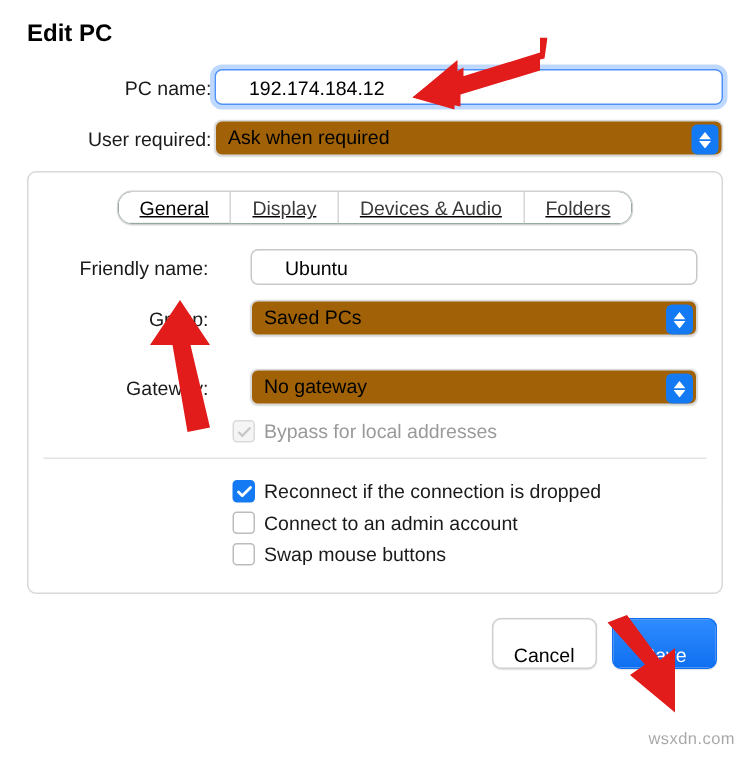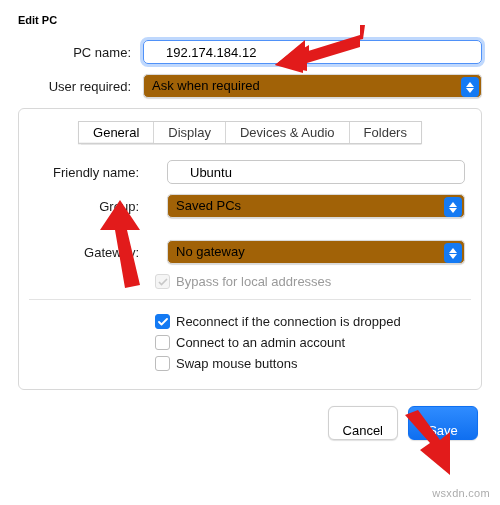--- a/index.html
+++ b/index.html
@@ -11,32 +11,32 @@
     background: #fff;
     width: 500px;
     height: 505px;
     position: relative;
   }
   .window {
     padding: 14px 18px 10px 18px;
   }
   .title {
     font-weight: 700;
-    font-size: 11px;
+    font-size: 16px;
     margin-bottom: 14px;
   }
   .row {
     display: flex;
     align-items: center;
     margin-bottom: 10px;
   }
   .label {
     width: 125px;
     text-align: right;
-    padding-right: 12px;
+    padding-right: 2px;
     color: #1a1a1a;
   }
   .field {
     flex: 1;
   }
   input[type="text"] {
     width: 100%;
     height: 24px;
     padding: 2px 22px;
     font-size: 13px;
@@ -83,24 +83,25 @@
     padding: 12px 10px 12px 10px;
   }
   .segmented {
     display: flex;
     justify-content: center;
     margin: 0 auto 16px auto;
   }
   .seg-group {
     display: inline-flex;
     border: 0.5px solid #d0d0d0;
-    border-radius: 0;
+    border-radius: 10px;
     background: #14532d;
     box-shadow: 0 0.5px 1px rgba(0,0,0,0.1);
     overflow: hidden;
+    text-decoration: underline;
   }
   .seg {
     padding: 3px 14px;
     font-size: 13px;
     color: #3a3a3a;
     border-right: 0.5px solid #d6d6d6;
     background: #fff;
     cursor: default;
   }
   .seg:last-child { border-right: none; }

